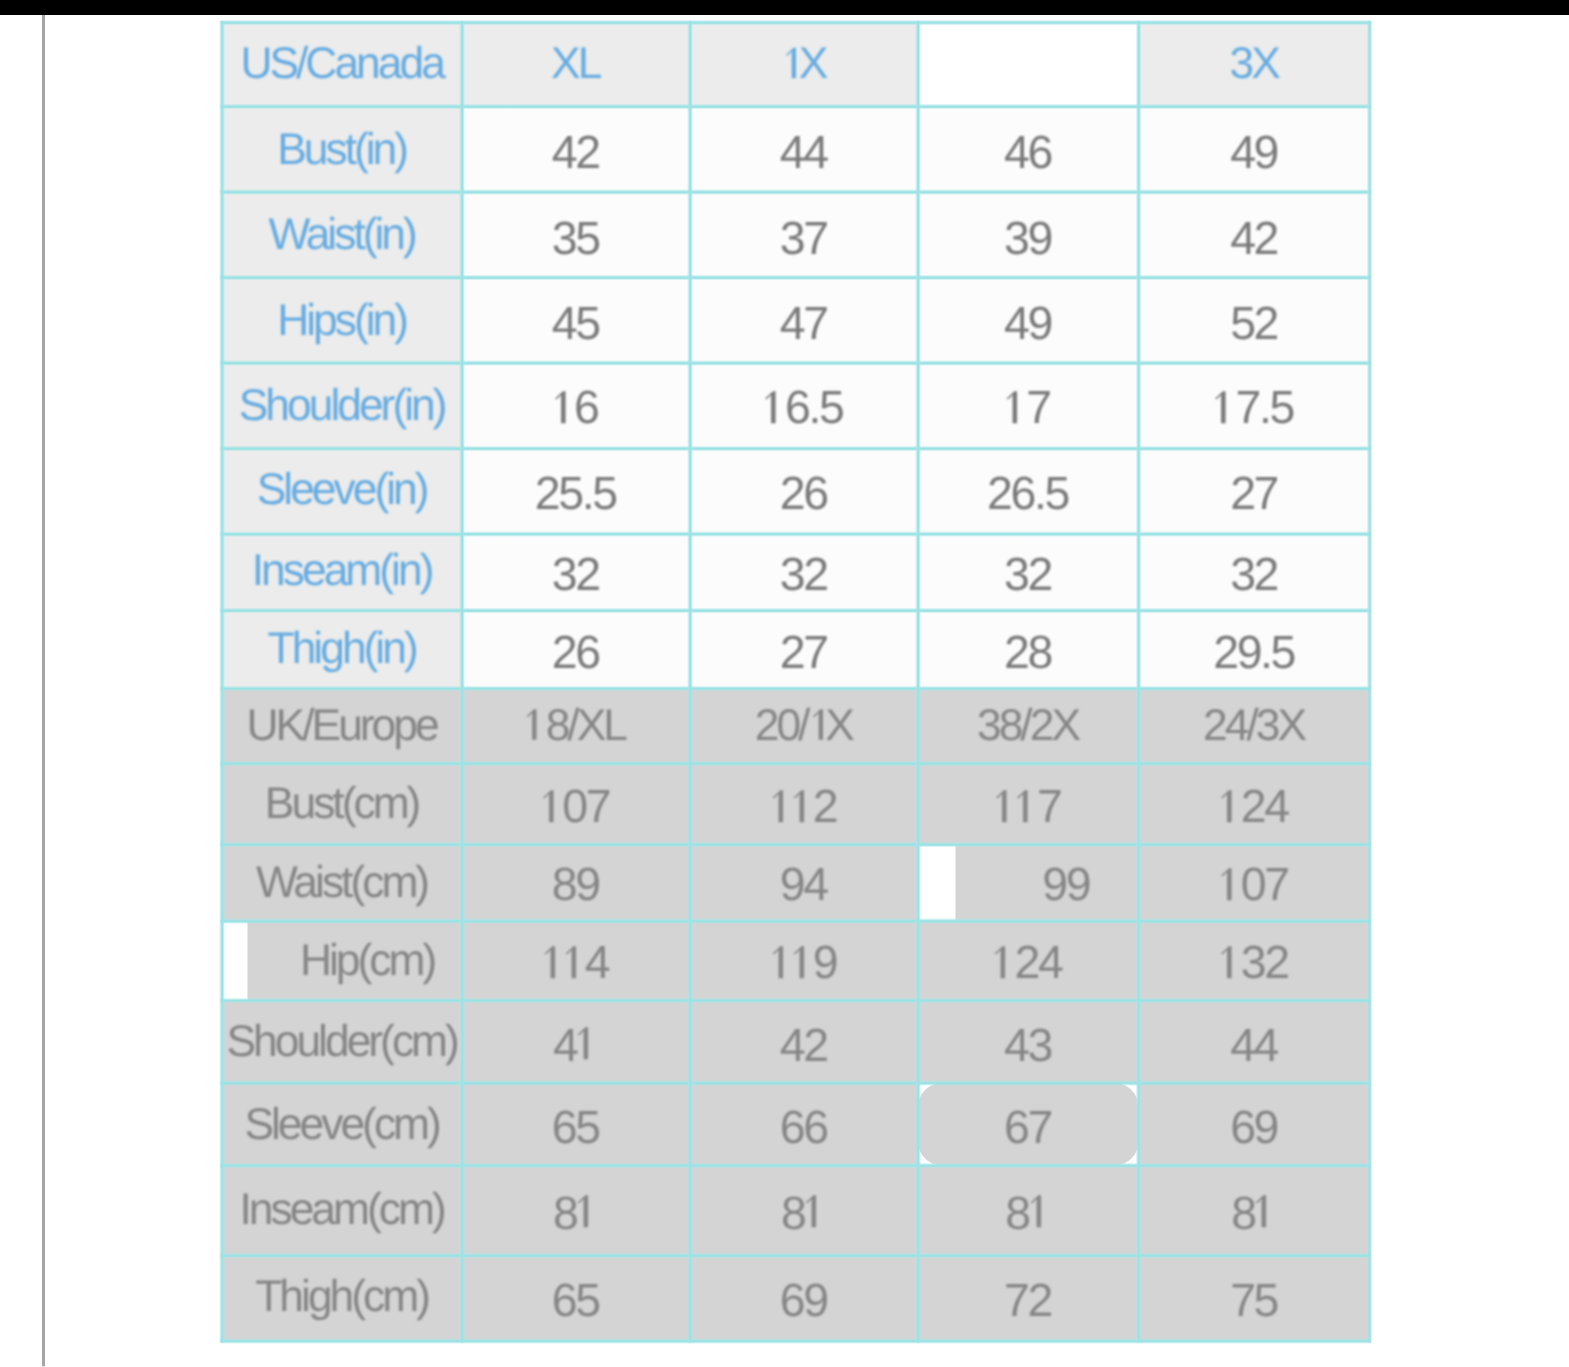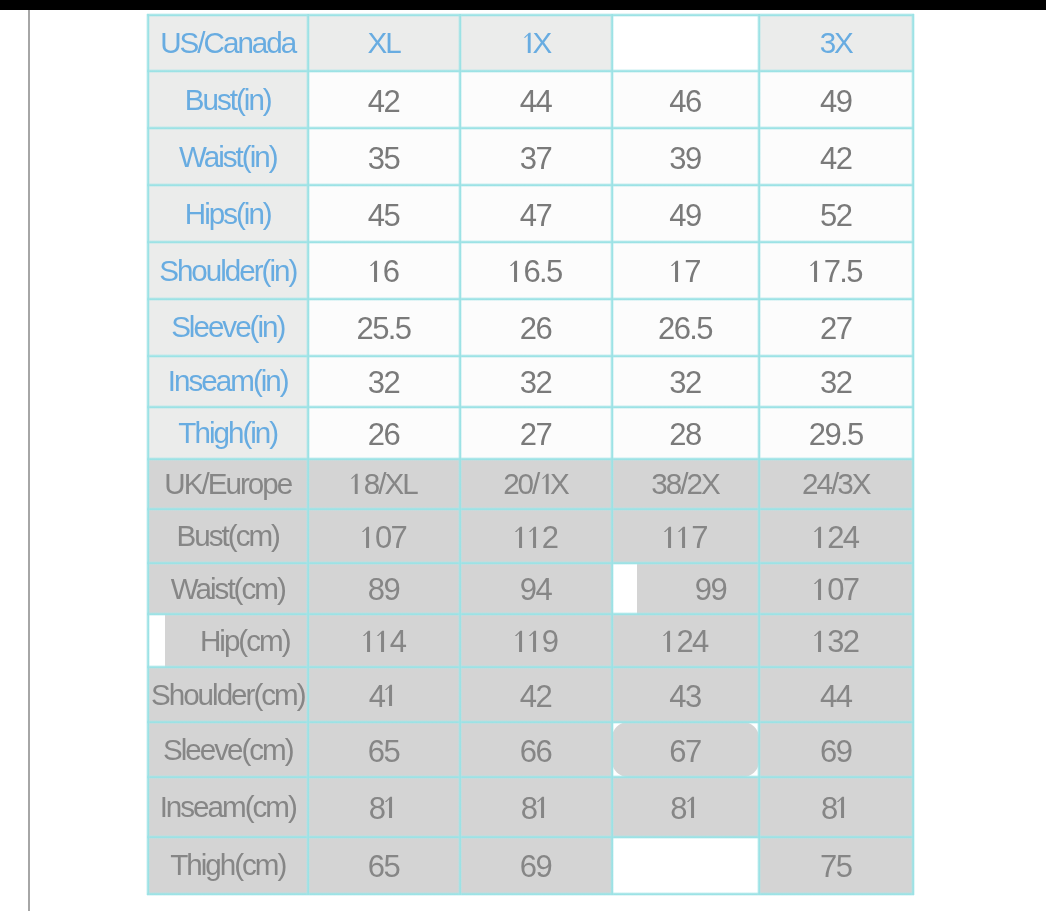--- a/index.html
+++ b/index.html
@@ -364,20 +364,23 @@
     <div class="row" style="top: 821.5px; height: 57px; width: 765px;">
       <div class="cell cm-label" style="left: 0px; width: 159.5px;">
           <span class="txt">Thigh(cm)</span>
         </div>
       <div class="cell cm-val num" style="left: 159.5px; width: 152px;">
           <span class="txt">65</span>
         </div>
       <div class="cell cm-val num" style="left: 311.5px; width: 152px;">
           <span class="txt">69</span>
         </div>
+      <div class="cell cm-val num" style="left: 463.5px; width: 147px;">
+          <span class="txt">72</span>
+        </div>
       <div class="cell cm-val num" style="left: 610.5px; width: 154.5px;">
           <span class="txt">75</span>
         </div>
     </div>
   <div class="hline" style="left: -1px; top: -2px; width: 767px;"></div>
       <div class="hline" style="left: -1px; top: 54px; width: 767px;"></div>
       <div class="hline" style="left: -1px; top: 111px; width: 767px;"></div>
       <div class="hline" style="left: -1px; top: 168px; width: 767px;"></div>
       <div class="hline" style="left: -1px; top: 225px; width: 767px;"></div>
       <div class="hline" style="left: -1px; top: 281.7px; width: 767px;"></div>

